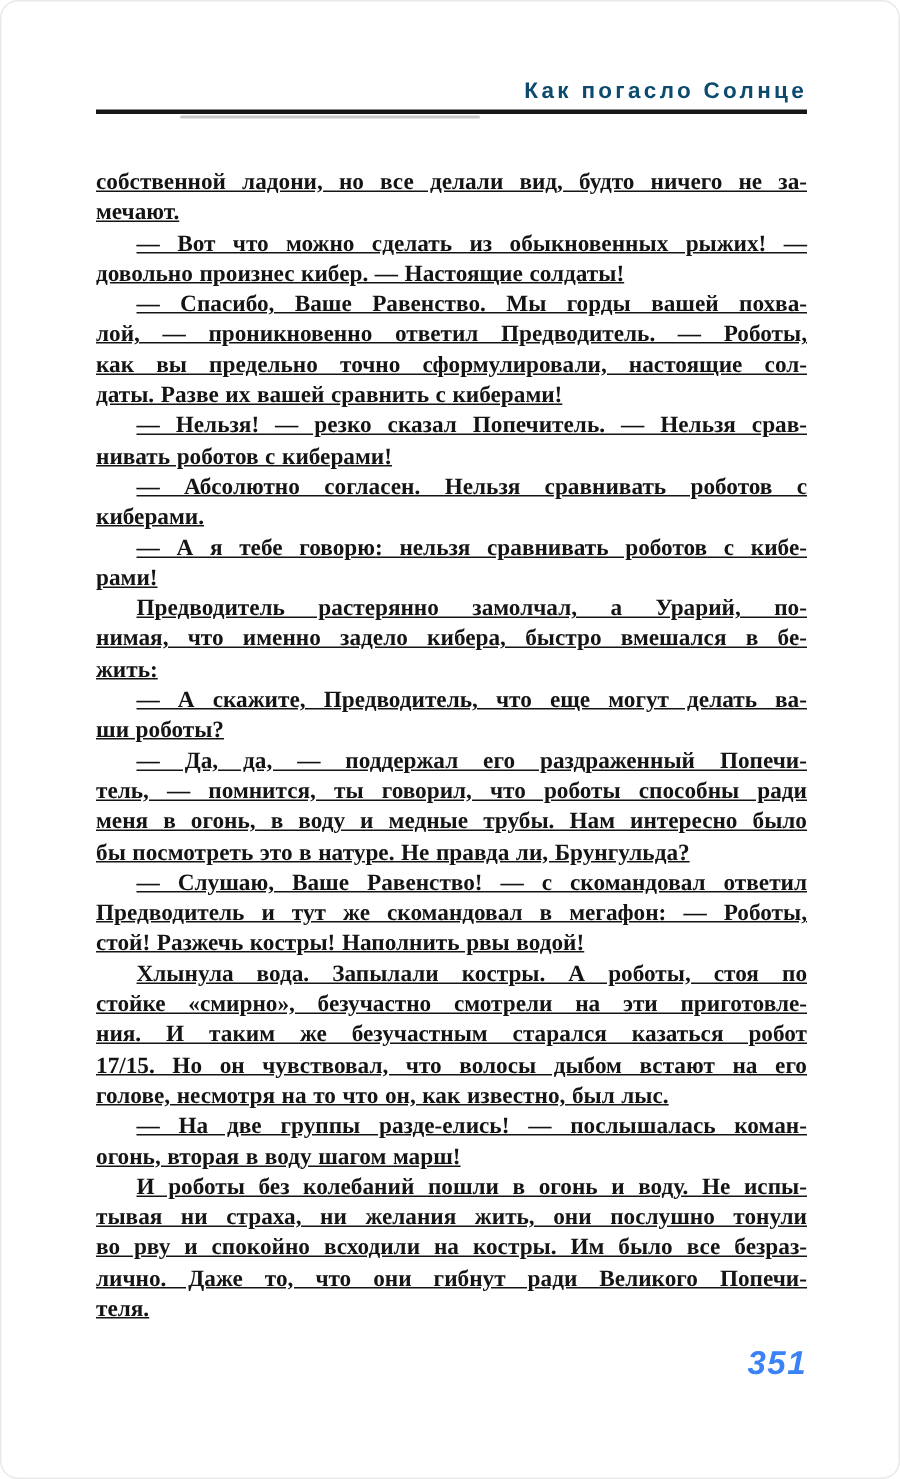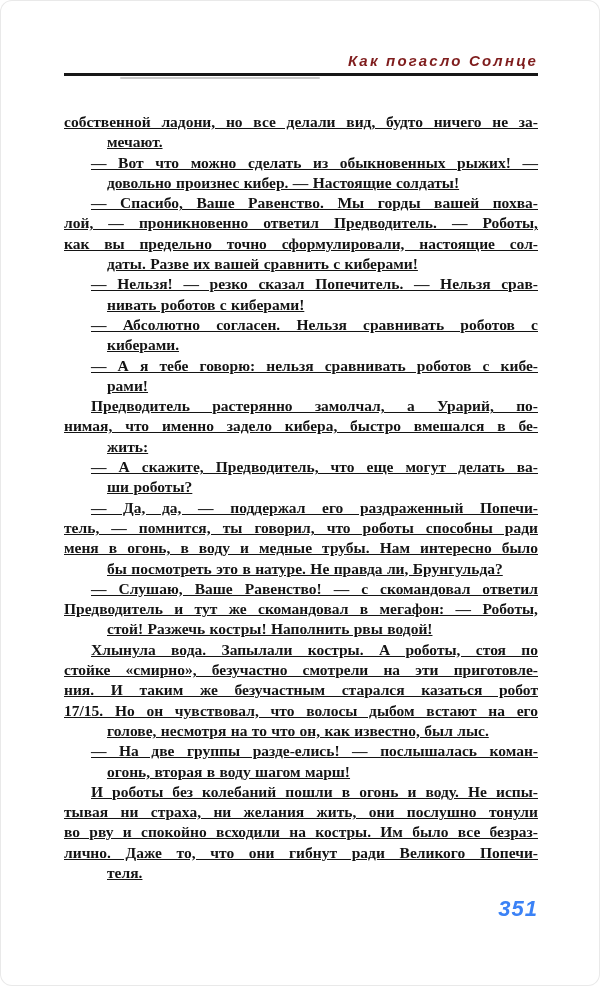--- a/index.html
+++ b/index.html
@@ -20,25 +20,24 @@
     box-shadow: inset 0 0 0 1px #e9e9e9;
     box-sizing: border-box;
   }
   .running-title {
     position: absolute;
     left: 64px;
     top: 52px;
     width: 474px;
     text-align: right;
     font-family: "Liberation Sans", sans-serif;
-    font-style: italic;
     font-weight: bold;
     font-size: 15px;
     letter-spacing: 2.2px;
-    color: #7f1d1d;
+    color: #0c4a6e;
     white-space: nowrap;
   }
   .rule {
     position: absolute;
     left: 64px;
     top: 73px;
     width: 474px;
     height: 3px;
     background: #171717;
   }
@@ -65,21 +64,20 @@
   .para { margin: 0; text-decoration: underline; }
   .line {
     text-align: justify;
     text-align-last: justify;
     white-space: normal;
     word-spacing: 0.5px;
   }
   .line.last {
     text-align: left;
     text-align-last: left;
-    margin-left: 43px;
   }
   .line.first-indent { text-indent: 27px; }
   .pagenum {
     position: absolute;
     left: 64px;
     top: 896px;
     width: 474px;
     text-align: right;
     font-family: "Liberation Sans", sans-serif;
     font-style: italic;

